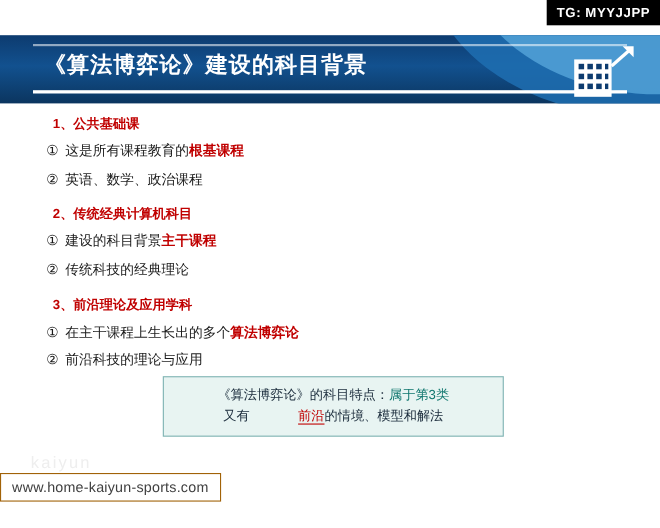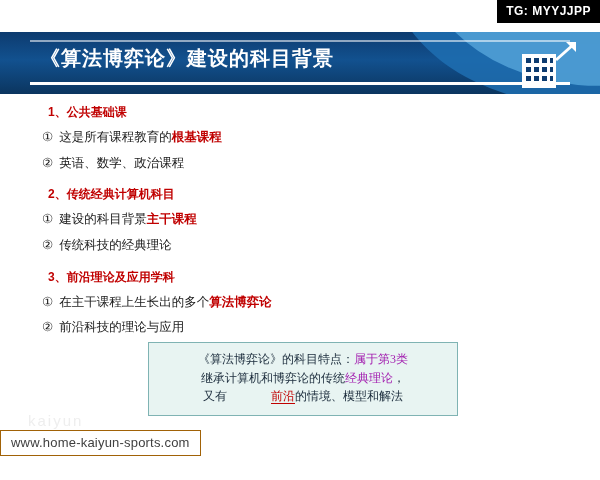--- a/index.html
+++ b/index.html
@@ -119,21 +119,21 @@
     left: 148px; top: 342px;
     width: 310px;
     border: 1px solid #7fb3b3;
     background: #e8f4f2;
     padding: 7px 10px 9px 10px;
     text-align: center;
     font-size: 12px;
     color: #1a2b3b;
     line-height: 1.55;
   }
-  .summary .red { color: #a21caf; font-family: Liberation Serif, serif; }
+  .summary .red { color: #0f766e; }
   .summary .red-underline {
     color: #c00000;
     border-bottom: 1px solid #c00000;
     margin-left: 44px;
   }
 
   
   .faint-wm {
     position: absolute;
     left: 28px; top: 412px;
@@ -206,21 +206,20 @@
     <div class="group">
       <div class="group-title"><span>3、</span><span>前沿理论及应用学科</span></div>
       <div class="sub"><span class="marker">①</span><span>在主干课程上生长出的多个</span><span class="hl">算法博弈论</span></div>
       <div class="sub"><span class="marker">②</span><span>前沿科技的理论与应用</span></div>
     </div>
 
   </div>
 
   <div class="summary">
     <div><span>《算法博弈论》的科目特点：</span><span class="red">属于第3类</span></div>
-    <div><span>继承计算机和博弈论的传统</span><span class="red">经典理论</span><span>，</span></div>
     <div><span>又有</span><span class="red-underline">前沿</span><span>的情境、模型和解法</span></div>
   </div>
 
   <div class="faint-wm">kaiyun</div>
 
 </div>
 
 <div class="tg-tag">TG: MYYJJPP</div>
 <div class="url-bar">www.home-kaiyun-sports.com</div>
 

